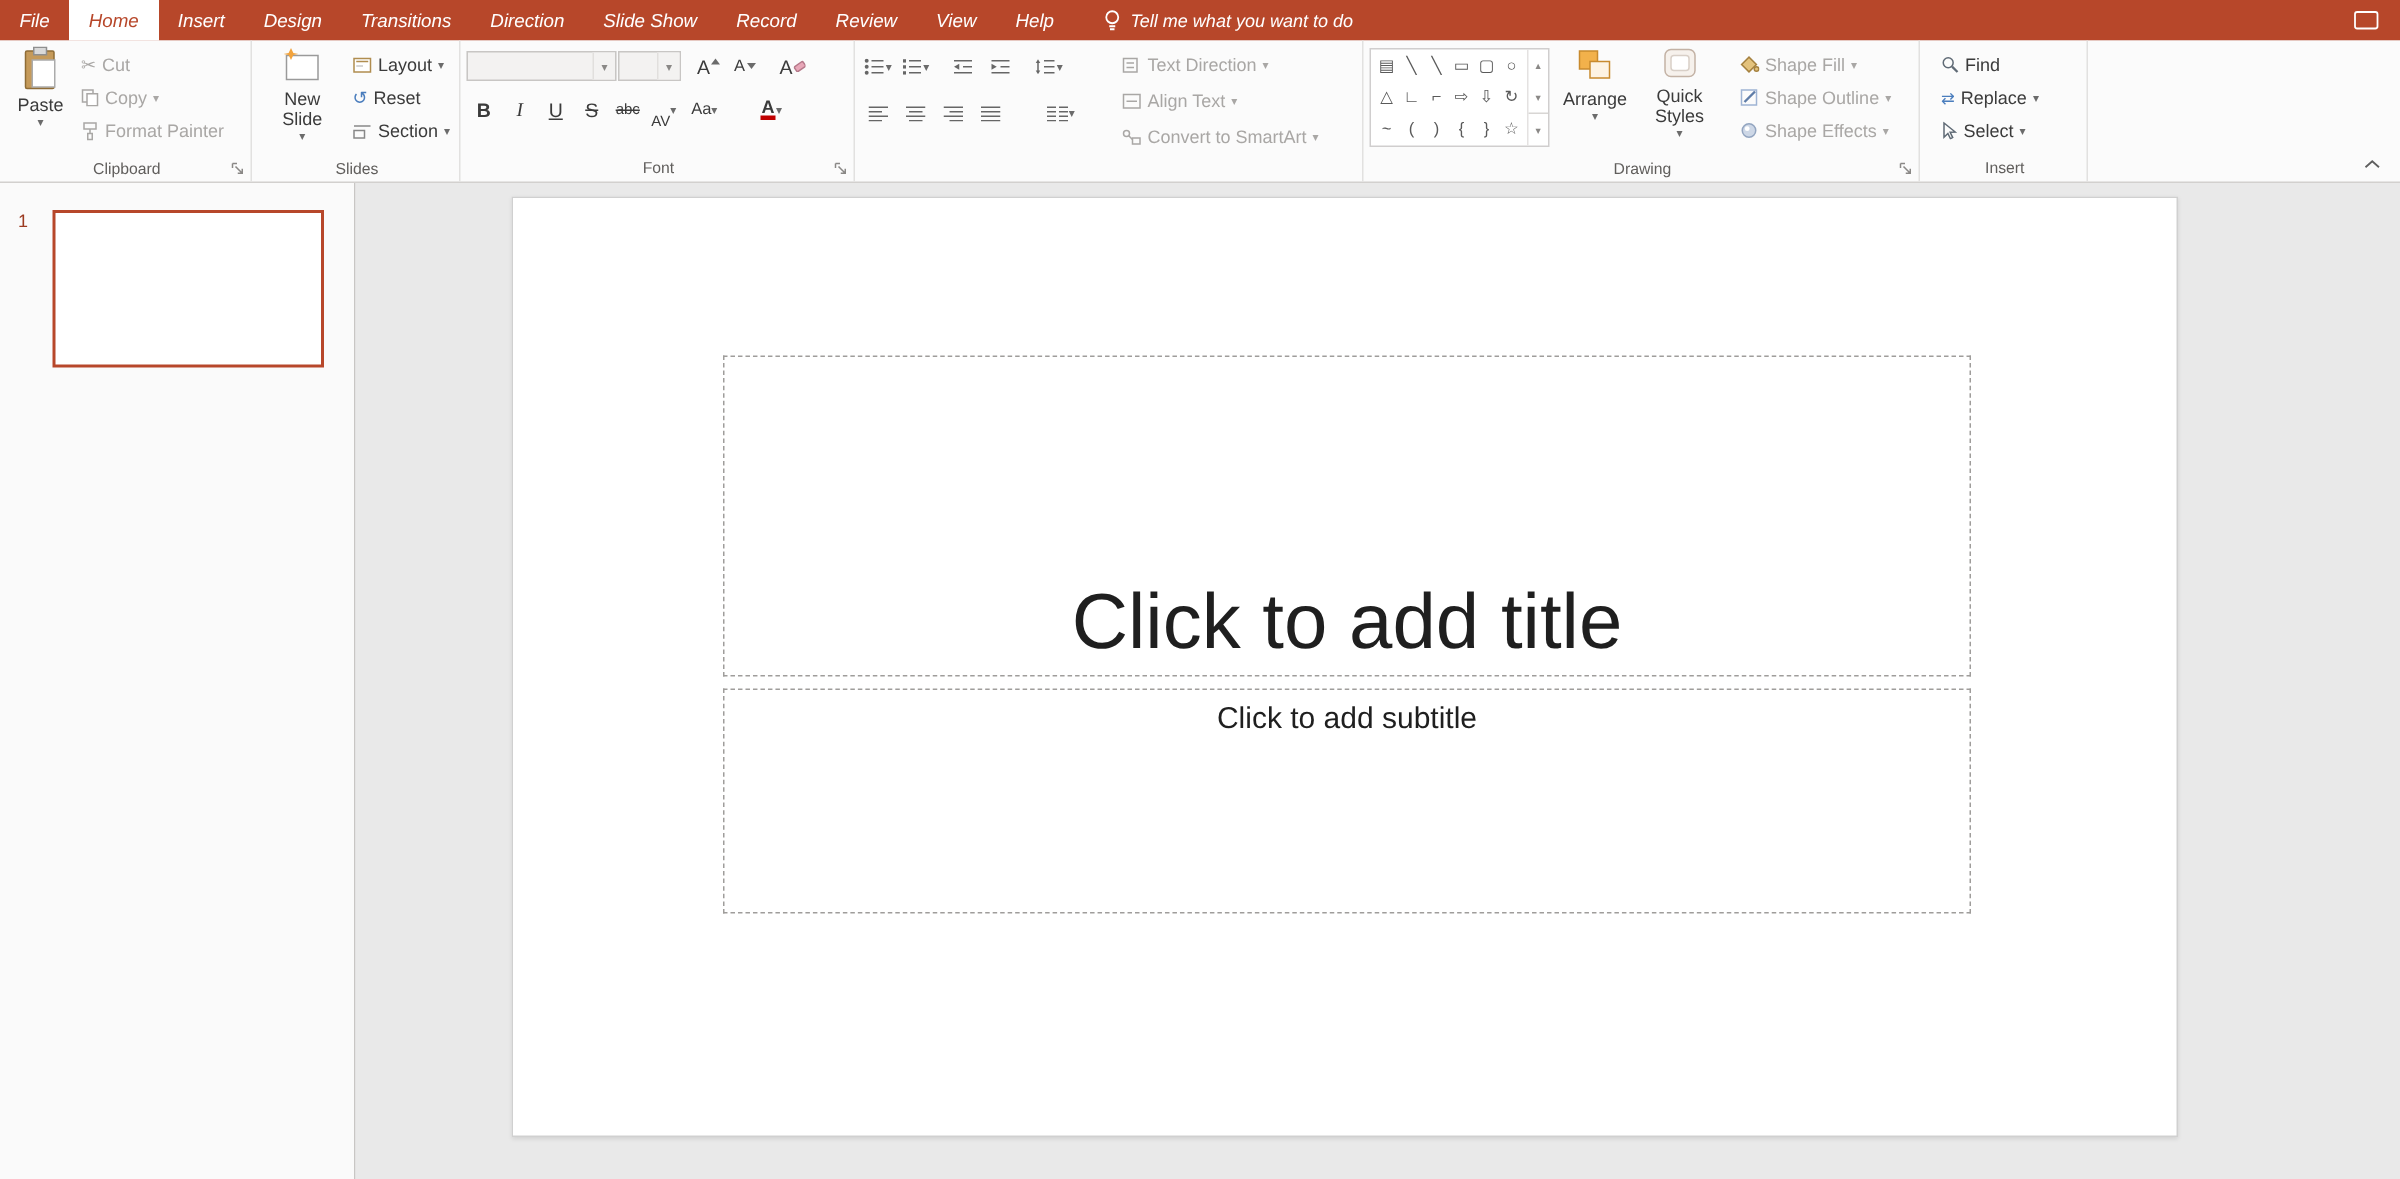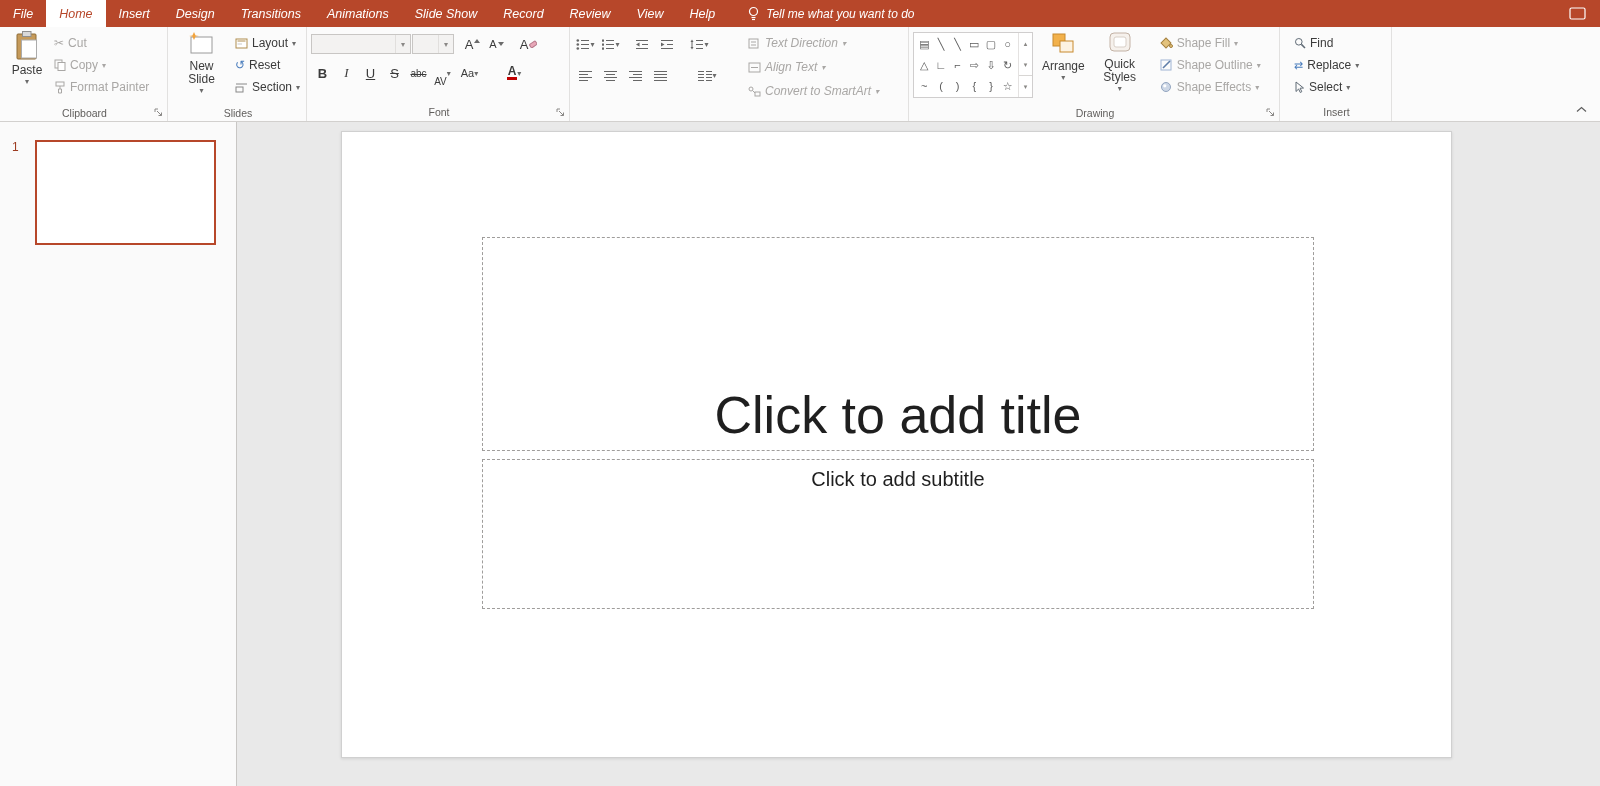--- a/index.html
+++ b/index.html
@@ -49,21 +49,21 @@
   .b-under { text-decoration:underline; font-size:13px; }
   .b-strike { text-decoration:line-through; font-size:13px; }
   .b-abc { text-decoration:line-through; font-size:10px; letter-spacing:0; }
   .b-av { font-size:10px;margin-top:16px; }
   .b-aa { font-size:11px; }
   .fc { font-size:12px; font-weight:bold; line-height:11px; border-bottom:3px solid #c00000; padding:0 1px; }
   
   .pgleft { display:flex; flex-direction:column; width:170px; }
   .pgrow { display:flex; align-items:center; gap:2px; margin-top:4px; }
   .pgright { display:flex; flex-direction:column; padding-top:2px; }
-  .pgright .smallbtn { height:24px;font-style:italic; }
+  .pgright .smallbtn { height:24px; }
   svg.lic { display:block; }
   
   .shapebox { width:120px; height:66px; border:1px solid #d0cece; background:#fff; display:flex; margin-top:3px; }
   .shapegrid { flex:1; display:grid; grid-template-columns:repeat(6,1fr); align-content:space-around; justify-items:center; font-size:11px; color:#5a5a5a; padding:1px 2px; line-height:12px; }
   .shapestrip { width:14px; border-left:1px solid #e4e2e1; display:flex; flex-direction:column; }
   .shapestrip .s { flex:1; display:flex; align-items:center; justify-content:center; font-size:7px; color:#8a8886; }
   .shapestrip .s.more { border-top:1px solid #d8d6d4; }
   
   .main { display:flex; height:664px; }
   .thumbs { width:237px; background:#fafafa; border-right:1px solid #c8c6c4; position:relative; }
@@ -81,21 +81,21 @@
 <body>
 
 <div class="app">
 
   <div class="tabbar">
     <div class="tab">File</div>
     <div class="tab active">Home</div>
     <div class="tab">Insert</div>
     <div class="tab">Design</div>
     <div class="tab">Transitions</div>
-    <div class="tab">Animations</div>
+    <div class="tab">Direction</div>
     <div class="tab">Slide Show</div>
     <div class="tab">Record</div>
     <div class="tab">Review</div>
     <div class="tab">View</div>
     <div class="tab">Help</div>
     <div class="tellme">
       <svg width="11" height="16" viewBox="0 0 11 16">
         <circle cx="5.5" cy="5.5" r="4" fill="none" stroke="#fff" stroke-width="1.2"></circle>
         <line x1="3.5" y1="11.5" x2="7.5" y2="11.5" stroke="#fff" stroke-width="1.2"></line>
         <line x1="4" y1="13.5" x2="7" y2="13.5" stroke="#fff" stroke-width="1.2"></line>

